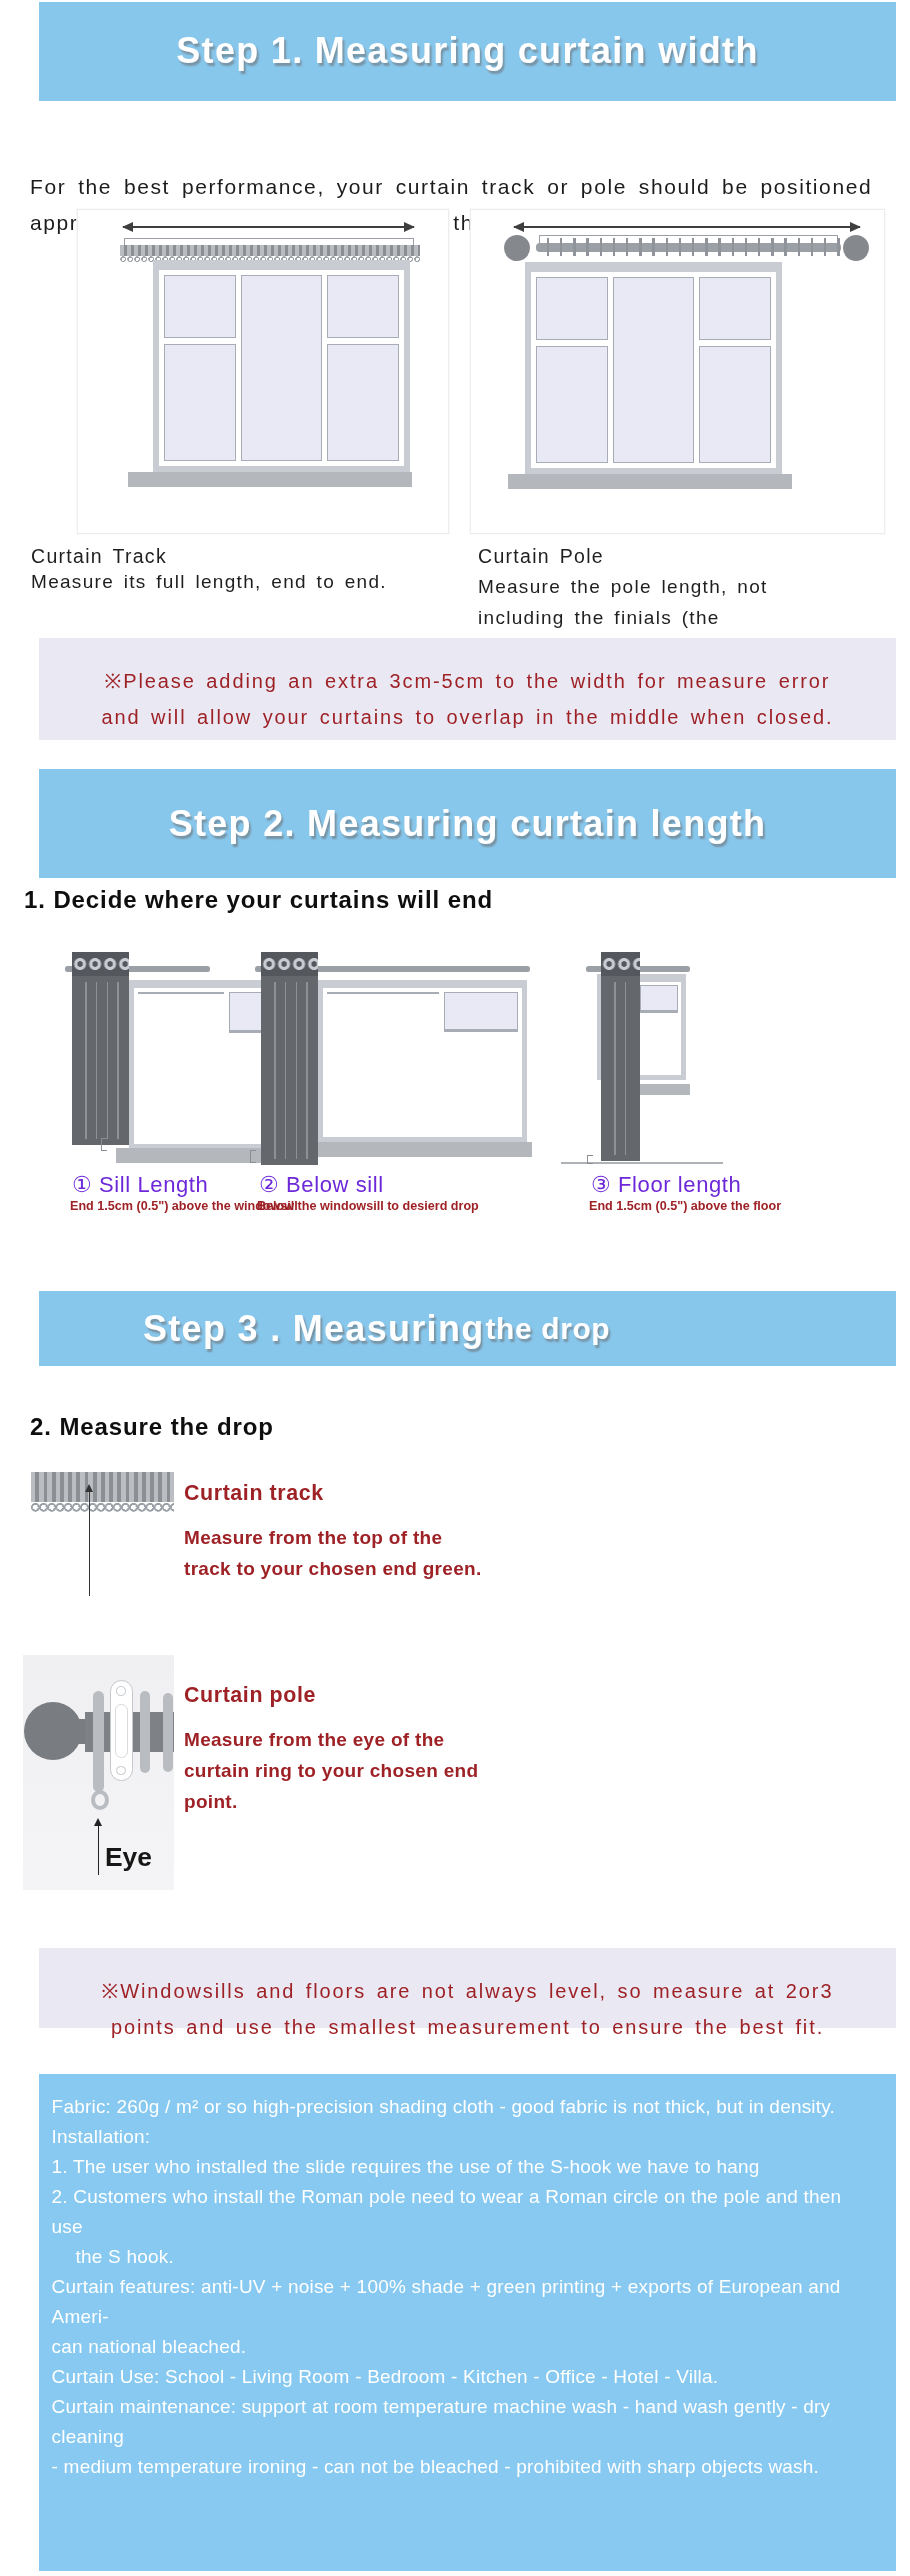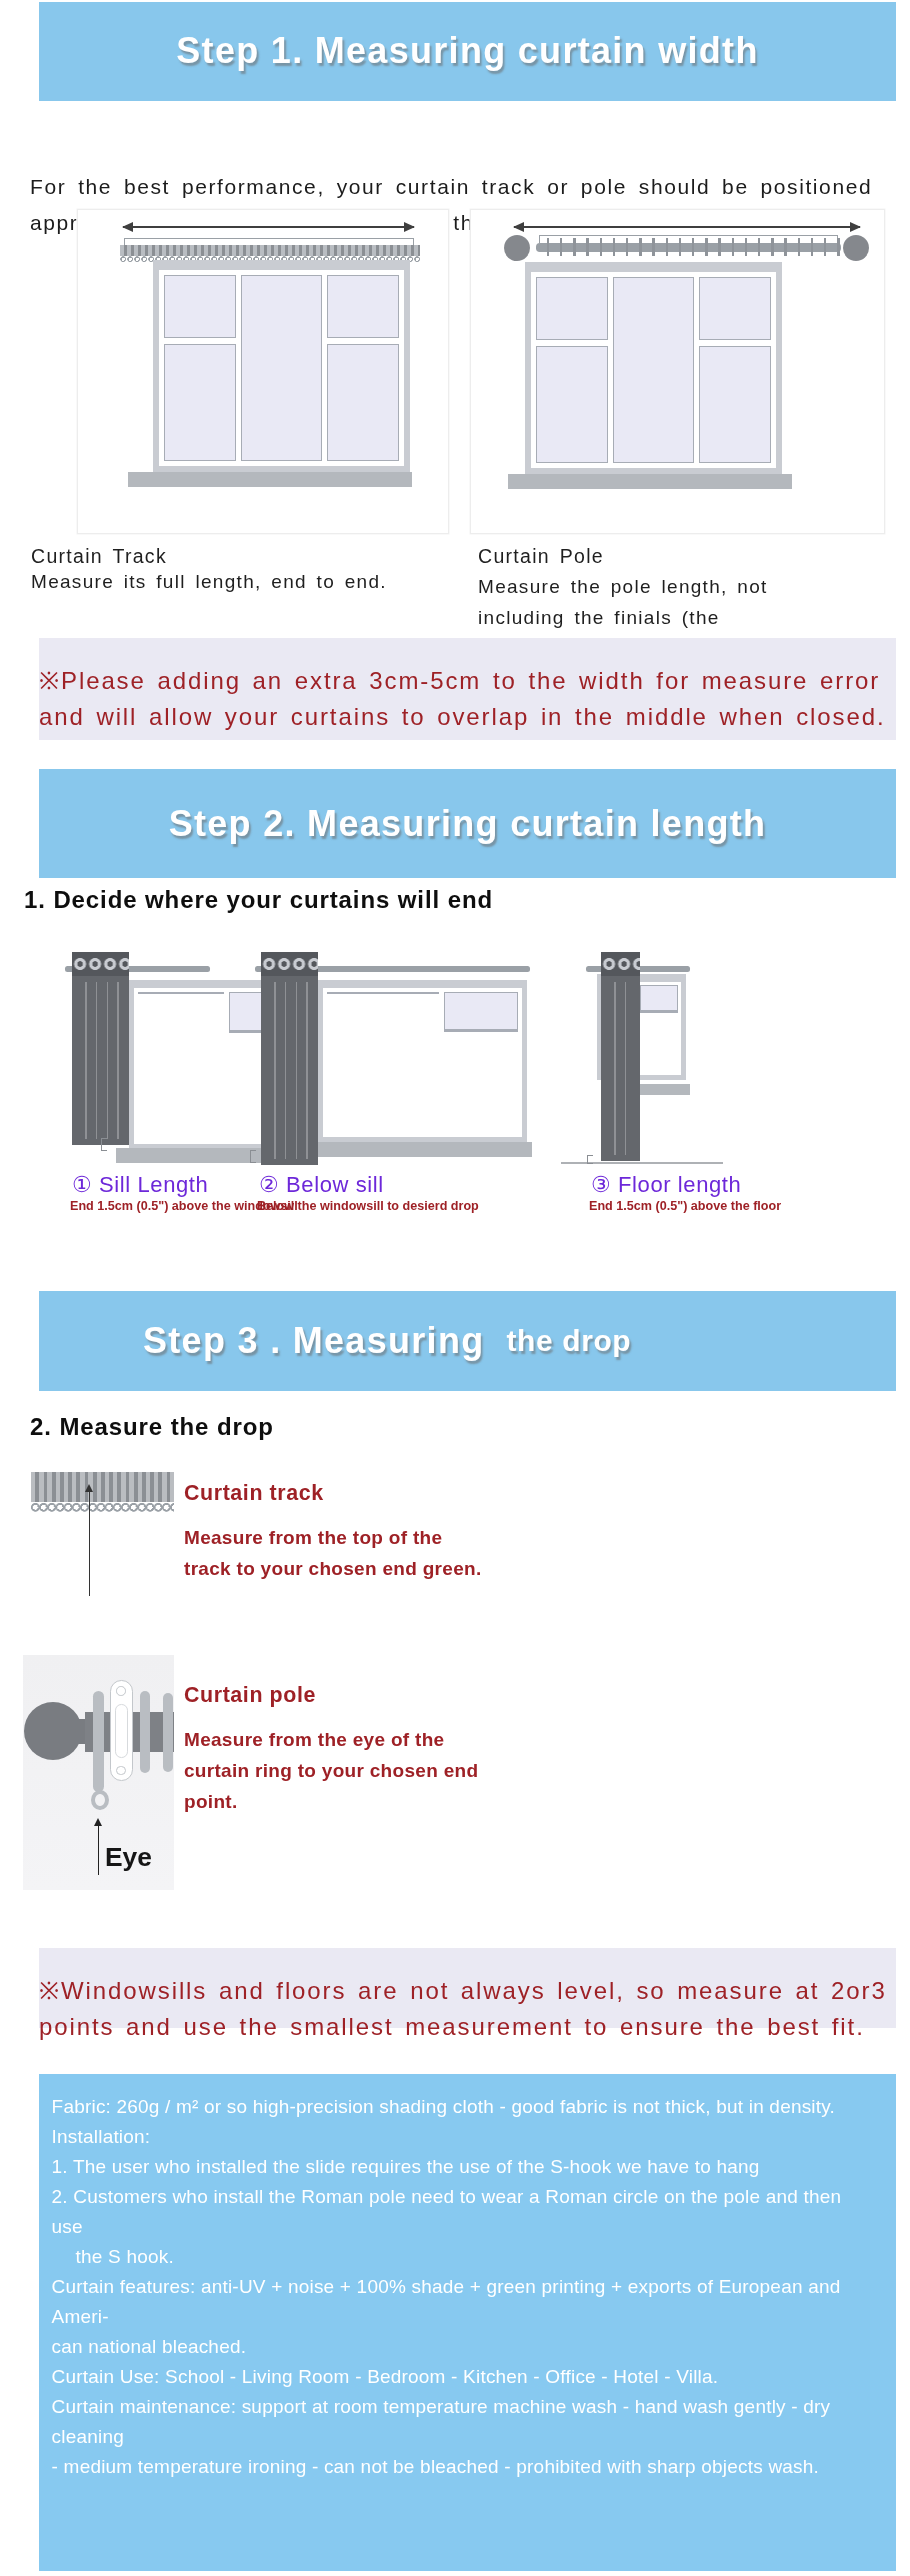--- a/index.html
+++ b/index.html
@@ -6,22 +6,22 @@
   #page{position:relative;width:910px;height:2576px;margin:0 auto;background:#ffffff;
         font-family:"Liberation Sans",sans-serif;overflow:hidden;}
   #page *{box-sizing:border-box;}
 
   
   .banner{position:absolute;left:39px;width:857px;background:#88c7ec;color:#ffffff;
           font-weight:bold;display:flex;align-items:center;justify-content:center;
           text-shadow:1.9px 2.5px 1.9px rgba(105,105,105,.55);letter-spacing:1.3px;}
   #banner1{top:1.9px;height:99px;font-size:36px;}
   #banner2{top:769px;height:109px;font-size:36px;}
-  #banner3{top:1291px;height:100px;font-size:36px;justify-content:flex-start;padding-left:104px;}
-  #banner3 .sub{font-size:30px;margin-left:22px;letter-spacing:0.6px;}
+  #banner3{top:1291px;height:75px;font-size:36px;justify-content:flex-start;padding-left:104px;}
+  #banner3 .sub{font-size:30px;margin-left:1px;letter-spacing:0.6px;}
 
   .pre{white-space:pre-line;}
 
   
   #intro{position:absolute;left:30px;top:137px;width:874px;font-size:21px;color:#1c1c1c;
          letter-spacing:1.6px;word-spacing:4.4px;line-height:36px;margin-top:32px;}
 
   
   .dbox{position:absolute;top:209px;height:325px;background:#ffffff;border:0.6px solid #ededed;
         box-shadow:0 0 0 0.6px #f5f5f5;}
@@ -71,21 +71,21 @@
 
   
   .cap{position:absolute;color:#1f1f1f;font-size:19.5px;letter-spacing:1.3px;word-spacing:3.1px;}
   #cap1t{left:31px;top:545px;}
   #cap1b{left:31px;top:571px;font-size:19px;}
   #cap2t{left:478px;top:545px;}
   #cap2b{left:478px;top:571px;font-size:19px;line-height:31px;}
 
   
   .notebox{position:absolute;left:39px;width:857px;background:#eae9f3;color:#9e2126;
-           font-size:24px;letter-spacing:1.9px;word-spacing:3.1px;text-align:left;}
+           font-size:20px;letter-spacing:1.9px;word-spacing:3.1px;text-align:center;}
   #note1{top:638px;height:102px;padding-top:25px;line-height:36px;}
   #note2{top:1948px;height:80px;padding-top:25px;line-height:36px;}
 
   
   .heading{position:absolute;font-weight:bold;color:#0e0e0e;font-size:24px;letter-spacing:0.9px;}
   #heading1{left:24px;top:886px;}
   #heading2{left:30px;top:1413px;}
 
   
   .rod{position:absolute;height:5.7px;background:#9aa0a6;border-radius:2.5px;z-index:1;}

